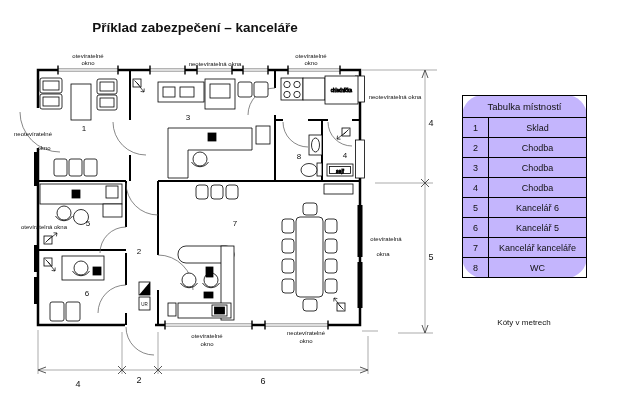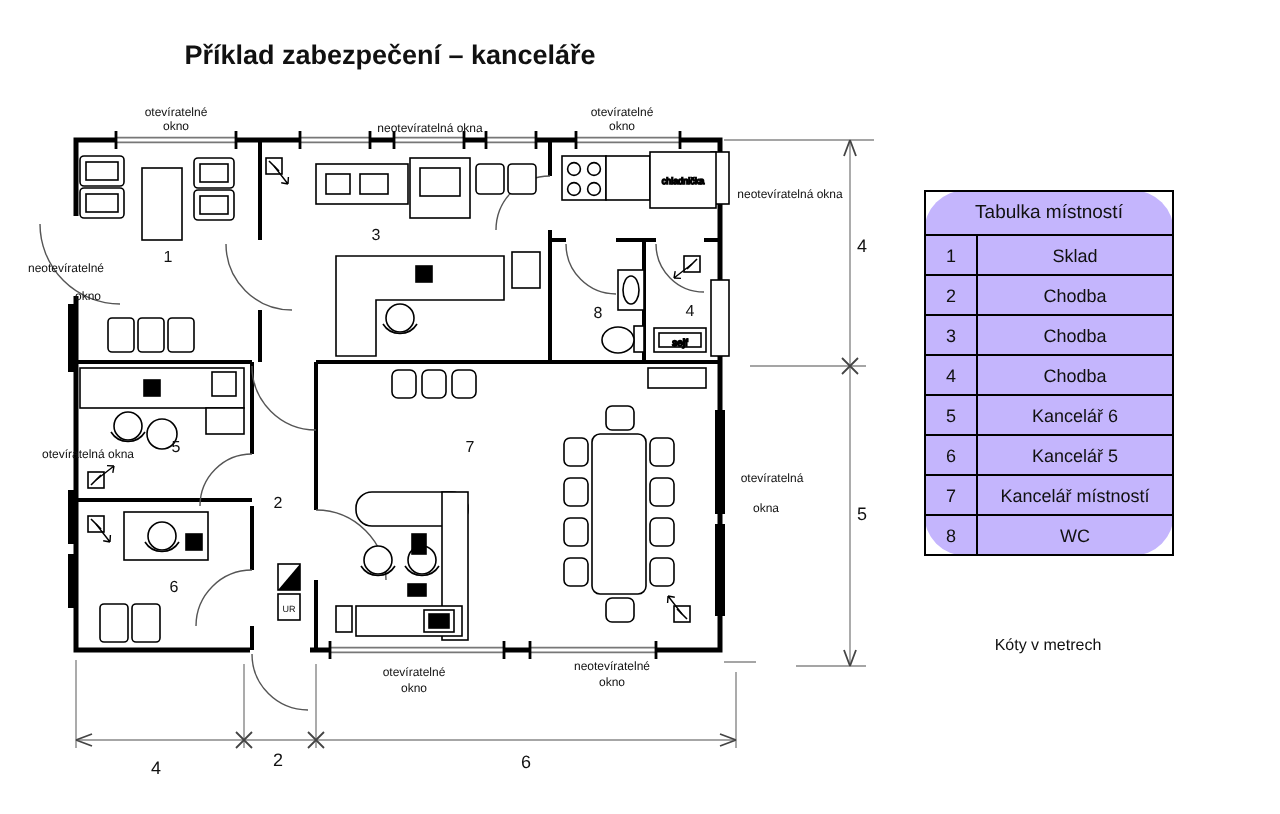--- a/index.html
+++ b/index.html
@@ -298,20 +298,20 @@
   <tr>
         <td class="num">5</td>
         <td class="name">Kancelář 6</td>
       </tr>
   <tr>
         <td class="num">6</td>
         <td class="name">Kancelář 5</td>
       </tr>
   <tr>
         <td class="num">7</td>
-        <td class="name">Kancelář místností</td>
+        <td class="name">Kancelář kanceláře</td>
       </tr>
   <tr>
         <td class="num">8</td>
         <td class="name">WC</td>
       </tr>
 </tbody>
   </table>
 
 </body></html>

